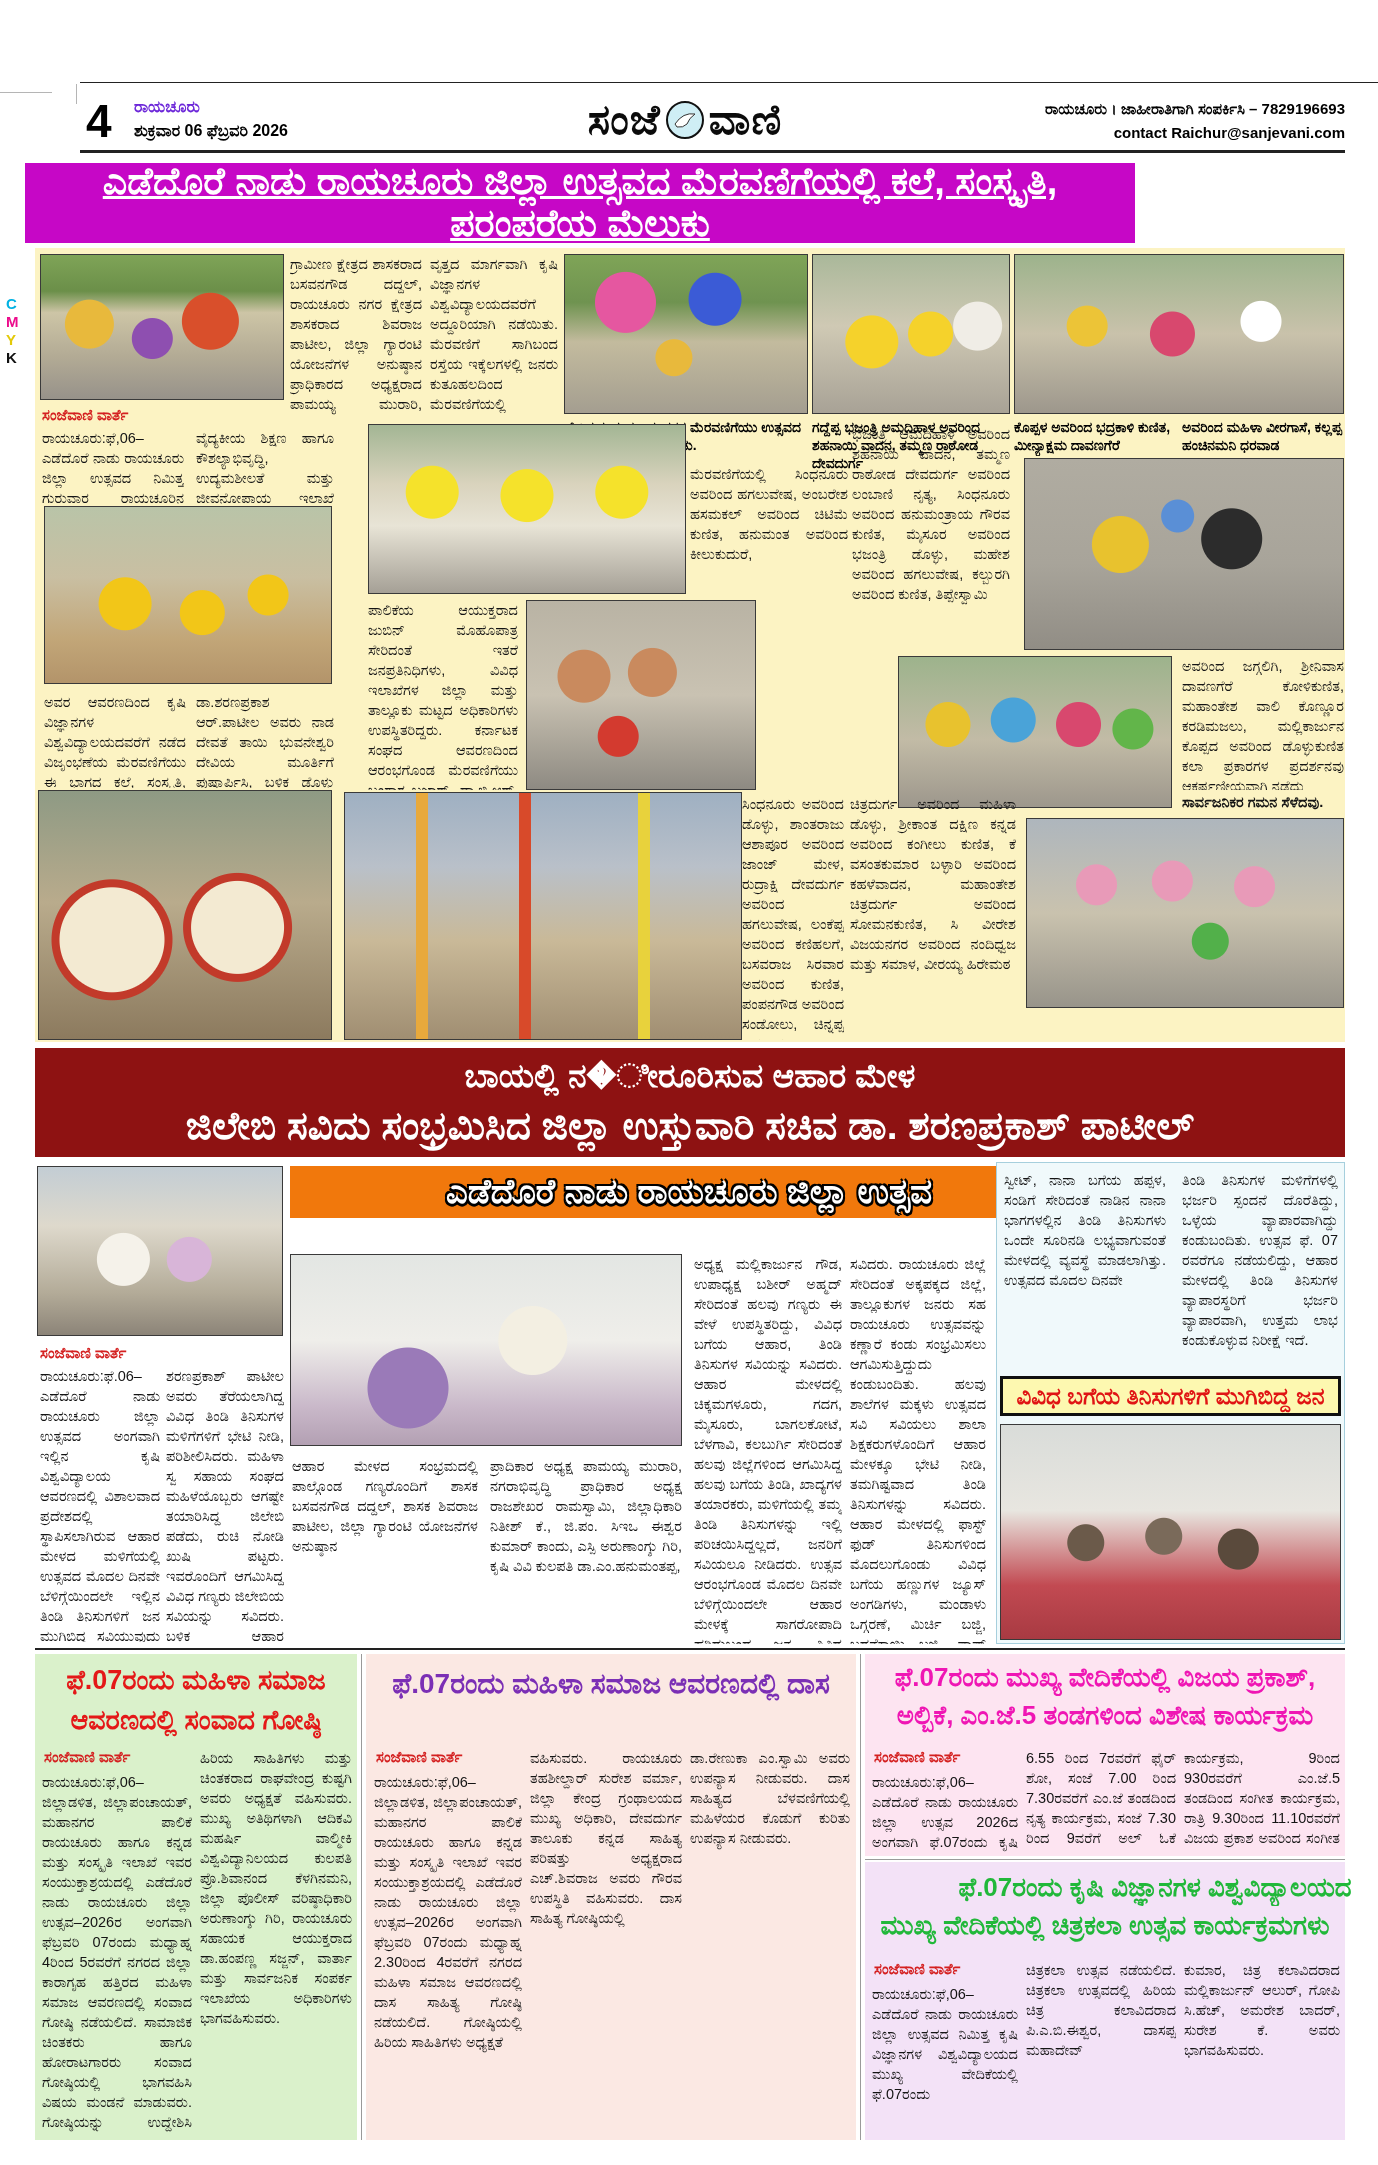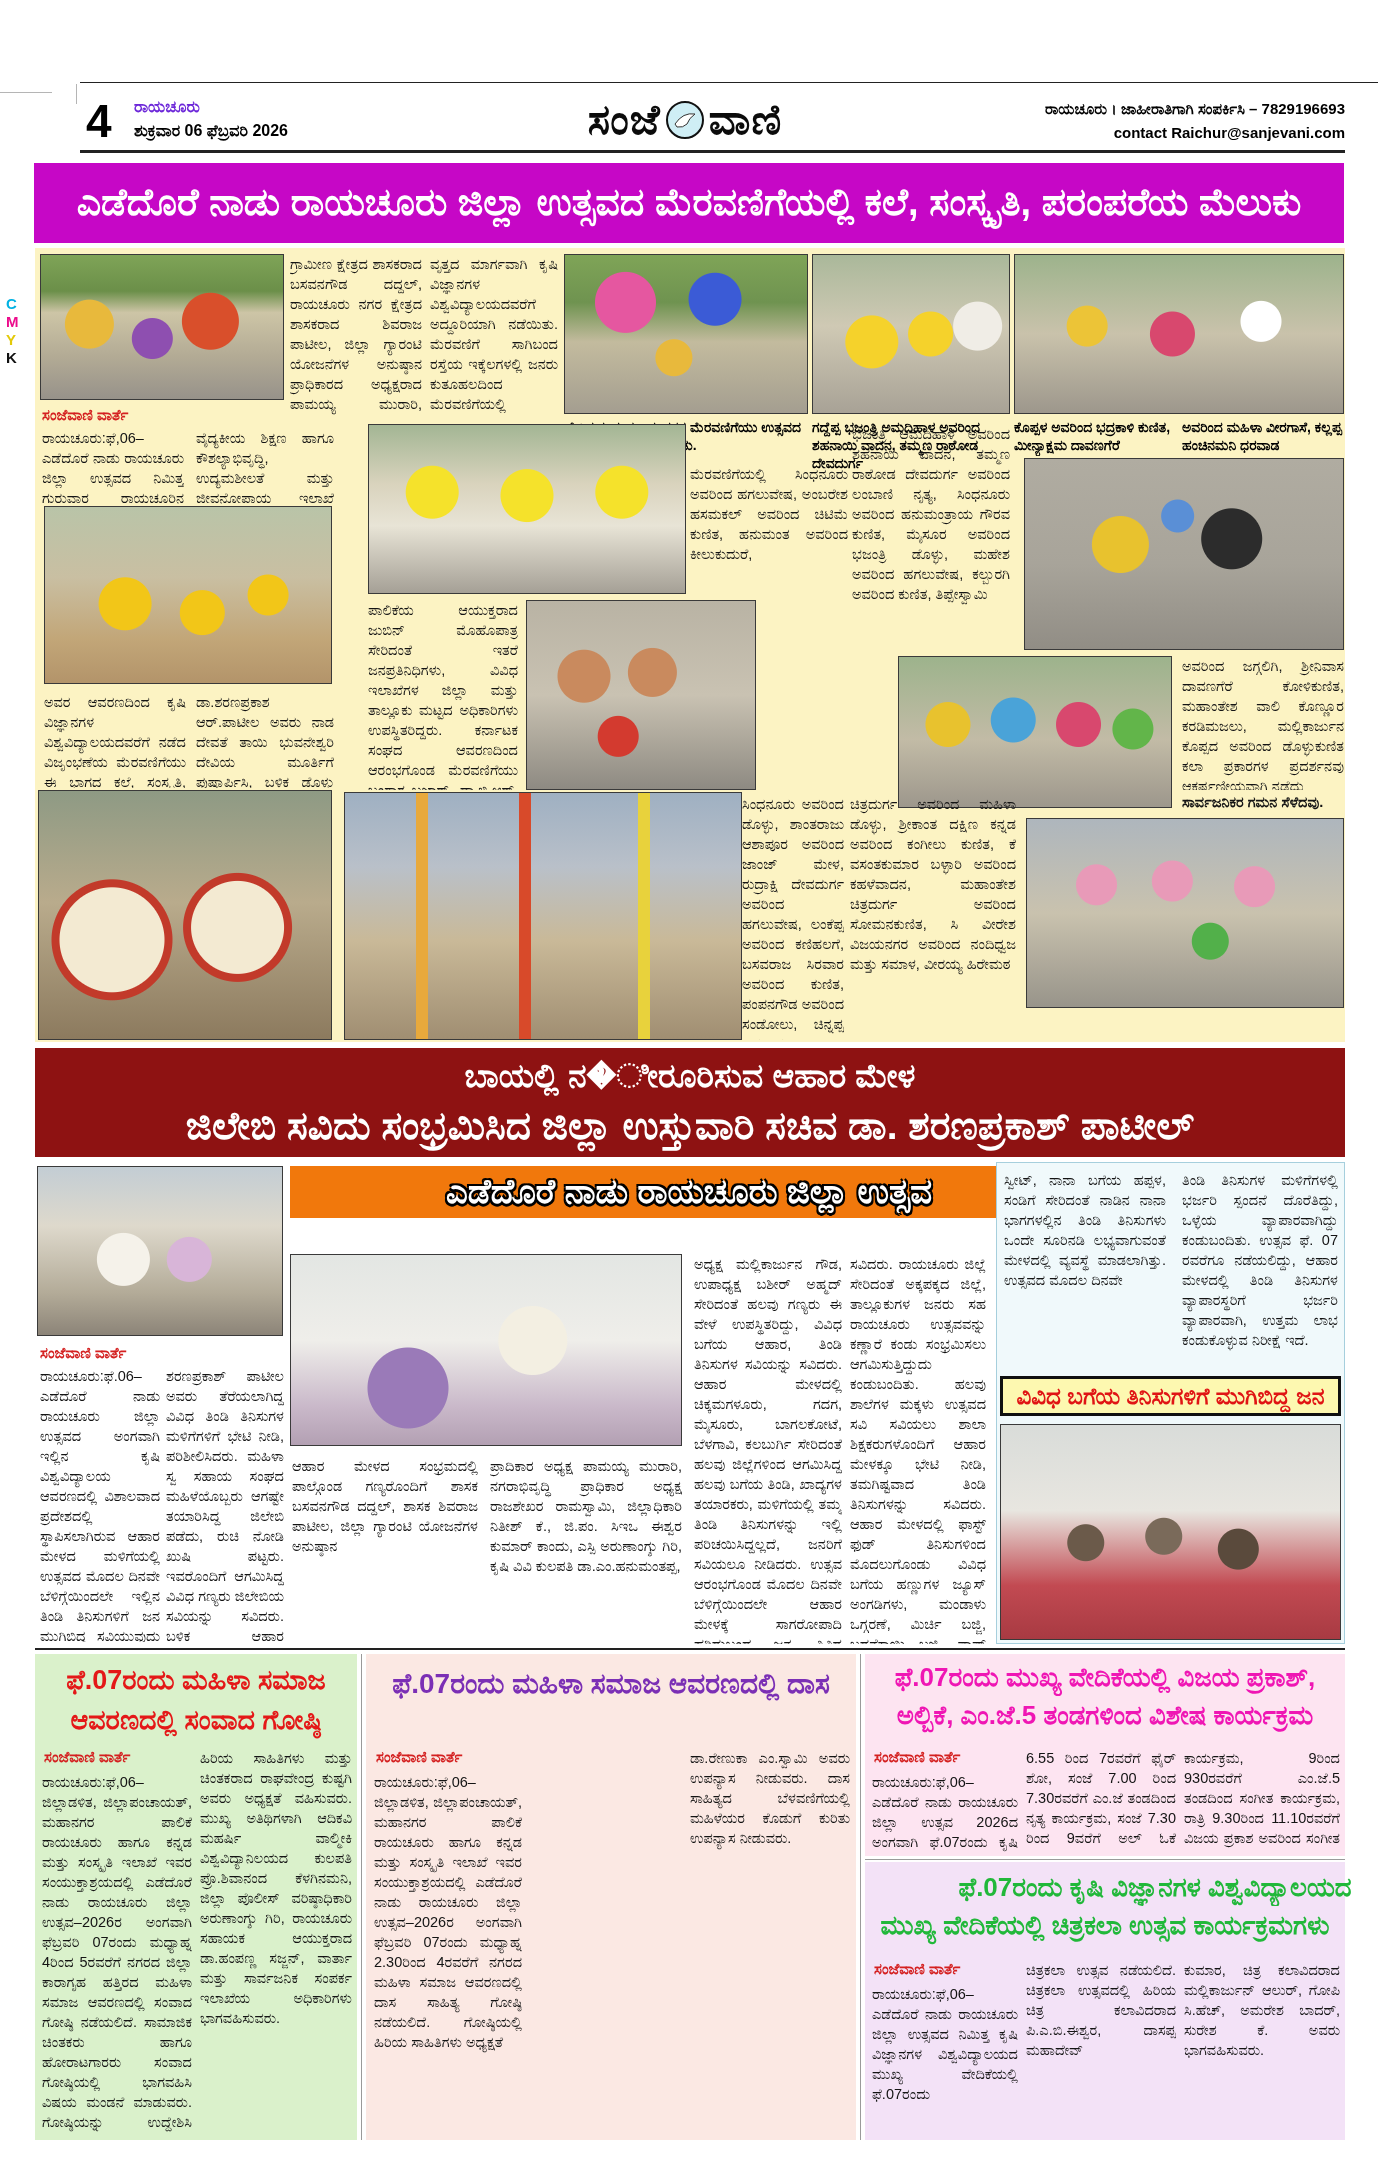--- a/index.html
+++ b/index.html
@@ -86,21 +86,21 @@
         <circle cx="20" cy="20" r="18" fill="#cfeef5" stroke="#111" stroke-width="2"></circle>
         <path d="M10 24 Q18 12 30 14 Q24 18 22 24 Q18 28 12 27 Z" fill="#ffffff" stroke="#333" stroke-width="1"></path>
       </svg>
     </span>
     <span class="mtxt">ವಾಣಿ</span>
   </div>
   <div class="abs contact" style="left:900px;top:100px;width:445px;">ರಾಯಚೂರು । ಜಾಹೀರಾತಿಗಾಗಿ ಸಂಪರ್ಕಿಸಿ – 7829196693</div>
   <div class="abs contact" style="left:900px;top:124px;width:445px;font-weight:bold;">contact Raichur@sanjevani.com</div>
   <div class="abs rule" style="left:80px;top:150px;width:1265px;height:3px;"></div>
 
-  <div class="abs banner-magenta center" style="left:34px;top:163px;width:1310px;height:80px;">
+  <div class="abs banner-magenta center" style="left:25px;top:163px;width:1110px;height:80px;text-decoration:underline;">
     <span>ಎಡೆದೊರೆ ನಾಡು ರಾಯಚೂರು ಜಿಲ್ಲಾ ಉತ್ಸವದ ಮೆರವಣಿಗೆಯಲ್ಲಿ ಕಲೆ, ಸಂಸ್ಕೃತಿ, ಪರಂಪರೆಯ ಮೆಲುಕು</span>
   </div>
 
   <div class="abs sect-yellow" style="left:35px;top:248px;width:1310px;height:794px;"></div>
 
   <div class="abs photo ph1" style="left:40px;top:254px;width:244px;height:146px;"></div>
   <div class="abs byline" style="left:42px;top:406px;">ಸಂಜೆವಾಣಿ ವಾರ್ತೆ</div>
   <div class="abs txt" style="left:42px;top:428px;width:142px;height:76px;">ರಾಯಚೂರು:ಫೆ,06–ಎಡೆದೊರೆ ನಾಡು ರಾಯಚೂರು ಜಿಲ್ಲಾ ಉತ್ಸವದ ನಿಮಿತ್ತ ಗುರುವಾರ ರಾಯಚೂರಿನ ಕರ್ನಾಟಕ ಸಂಘದ</div>
   <div class="abs txt" style="left:196px;top:428px;width:138px;height:76px;">ವೈದ್ಯಕೀಯ ಶಿಕ್ಷಣ ಹಾಗೂ ಕೌಶಲ್ಯಾಭಿವೃದ್ಧಿ, ಉದ್ಯಮಶೀಲತೆ ಮತ್ತು ಜೀವನೋಪಾಯ ಇಲಾಖೆ ಸಚಿವರು ಹಾಗೂ ರಾಯಚೂರು ಜಿಲ್ಲಾ ಉಸ್ತುವಾರಿ ಸಚಿವರಾದ</div>
   <div class="abs photo ph2" style="left:44px;top:506px;width:288px;height:178px;"></div>
@@ -166,20 +166,21 @@
   <div class="abs art-h h-red" style="left:40px;top:1700px;width:312px;height:40px;">ಆವರಣದಲ್ಲಿ ಸಂವಾದ ಗೋಷ್ಠಿ</div>
   <div class="abs byline" style="left:44px;top:1748px;">ಸಂಜೆವಾಣಿ ವಾರ್ತೆ</div>
   <div class="abs txt" style="left:42px;top:1772px;width:150px;height:362px;">ರಾಯಚೂರು:ಫೆ,06–ಜಿಲ್ಲಾಡಳಿತ, ಜಿಲ್ಲಾಪಂಚಾಯತ್, ಮಹಾನಗರ ಪಾಲಿಕೆ ರಾಯಚೂರು ಹಾಗೂ ಕನ್ನಡ ಮತ್ತು ಸಂಸ್ಕೃತಿ ಇಲಾಖೆ ಇವರ ಸಂಯುಕ್ತಾಶ್ರಯದಲ್ಲಿ ಎಡೆದೊರೆ ನಾಡು ರಾಯಚೂರು ಜಿಲ್ಲಾ ಉತ್ಸವ–2026ರ ಅಂಗವಾಗಿ ಫೆಬ್ರವರಿ 07ರಂದು ಮಧ್ಯಾಹ್ನ 4ರಿಂದ 5ರವರೆಗೆ ನಗರದ ಜಿಲ್ಲಾ ಕಾರಾಗೃಹ ಹತ್ತಿರದ ಮಹಿಳಾ ಸಮಾಜ ಆವರಣದಲ್ಲಿ ಸಂವಾದ ಗೋಷ್ಠಿ ನಡೆಯಲಿದೆ. ಸಾಮಾಜಿಕ ಚಿಂತಕರು ಹಾಗೂ ಹೋರಾಟಗಾರರು ಸಂವಾದ ಗೋಷ್ಠಿಯಲ್ಲಿ ಭಾಗವಹಿಸಿ ವಿಷಯ ಮಂಡನೆ ಮಾಡುವರು. ಗೋಷ್ಠಿಯನ್ನು ಉದ್ದೇಶಿಸಿ ಪ್ರಾಜ್ಞರು ಉಪನ್ಯಾಸ ನೀಡುವರು.</div>
   <div class="abs txt" style="left:200px;top:1748px;width:152px;height:386px;">ಹಿರಿಯ ಸಾಹಿತಿಗಳು ಮತ್ತು ಚಿಂತಕರಾದ ರಾಘವೇಂದ್ರ ಕುಷ್ಟಗಿ ಅವರು ಅಧ್ಯಕ್ಷತೆ ವಹಿಸುವರು. ಮುಖ್ಯ ಅತಿಥಿಗಳಾಗಿ ಆದಿಕವಿ ಮಹರ್ಷಿ ವಾಲ್ಮೀಕಿ ವಿಶ್ವವಿದ್ಯಾನಿಲಯದ ಕುಲಪತಿ ಪ್ರೊ.ಶಿವಾನಂದ ಕೆಳಗಿನಮನಿ, ಜಿಲ್ಲಾ ಪೊಲೀಸ್ ವರಿಷ್ಠಾಧಿಕಾರಿ ಅರುಣಾಂಗ್ಶು ಗಿರಿ, ರಾಯಚೂರು ಸಹಾಯಕ ಆಯುಕ್ತರಾದ ಡಾ.ಹಂಪಣ್ಣ ಸಜ್ಜನ್, ವಾರ್ತಾ ಮತ್ತು ಸಾರ್ವಜನಿಕ ಸಂಪರ್ಕ ಇಲಾಖೆಯ ಅಧಿಕಾರಿಗಳು ಭಾಗವಹಿಸುವರು.</div>
   <div class="abs vr" style="left:361px;top:1654px;width:1px;height:486px;"></div>
 
   <div class="abs bg-a2" style="left:366px;top:1654px;width:490px;height:486px;"></div>
   <div class="abs art-h h-violet" style="left:370px;top:1662px;width:482px;height:44px;">ಫೆ.07ರಂದು ಮಹಿಳಾ ಸಮಾಜ ಆವರಣದಲ್ಲಿ ದಾಸ ಸಾಹಿತ್ಯ ಗೋಷ್ಠಿ</div>
   <div class="abs byline" style="left:376px;top:1748px;">ಸಂಜೆವಾಣಿ ವಾರ್ತೆ</div>
   <div class="abs txt" style="left:374px;top:1772px;width:148px;height:362px;">ರಾಯಚೂರು:ಫೆ,06–ಜಿಲ್ಲಾಡಳಿತ, ಜಿಲ್ಲಾಪಂಚಾಯತ್, ಮಹಾನಗರ ಪಾಲಿಕೆ ರಾಯಚೂರು ಹಾಗೂ ಕನ್ನಡ ಮತ್ತು ಸಂಸ್ಕೃತಿ ಇಲಾಖೆ ಇವರ ಸಂಯುಕ್ತಾಶ್ರಯದಲ್ಲಿ ಎಡೆದೊರೆ ನಾಡು ರಾಯಚೂರು ಜಿಲ್ಲಾ ಉತ್ಸವ–2026ರ ಅಂಗವಾಗಿ ಫೆಬ್ರವರಿ 07ರಂದು ಮಧ್ಯಾಹ್ನ 2.30ರಿಂದ 4ರವರೆಗೆ ನಗರದ ಮಹಿಳಾ ಸಮಾಜ ಆವರಣದಲ್ಲಿ ದಾಸ ಸಾಹಿತ್ಯ ಗೋಷ್ಠಿ ನಡೆಯಲಿದೆ. ಗೋಷ್ಠಿಯಲ್ಲಿ ಹಿರಿಯ ಸಾಹಿತಿಗಳು ಅಧ್ಯಕ್ಷತೆ</div>
+  <div class="abs txt" style="left:530px;top:1748px;width:152px;height:386px;">ವಹಿಸುವರು. ರಾಯಚೂರು ತಹಶೀಲ್ದಾರ್ ಸುರೇಶ ವರ್ಮಾ, ಜಿಲ್ಲಾ ಕೇಂದ್ರ ಗ್ರಂಥಾಲಯದ ಮುಖ್ಯ ಅಧಿಕಾರಿ, ದೇವದುರ್ಗ ತಾಲೂಕು ಕನ್ನಡ ಸಾಹಿತ್ಯ ಪರಿಷತ್ತು ಅಧ್ಯಕ್ಷರಾದ ಎಚ್.ಶಿವರಾಜ ಅವರು ಗೌರವ ಉಪಸ್ಥಿತಿ ವಹಿಸುವರು. ದಾಸ ಸಾಹಿತ್ಯ ಗೋಷ್ಠಿಯಲ್ಲಿ</div>
   <div class="abs txt" style="left:690px;top:1748px;width:160px;height:386px;">ಡಾ.ರೇಣುಕಾ ಎಂ.ಸ್ವಾಮಿ ಅವರು ಉಪನ್ಯಾಸ ನೀಡುವರು. ದಾಸ ಸಾಹಿತ್ಯದ ಬೆಳವಣಿಗೆಯಲ್ಲಿ ಮಹಿಳೆಯರ ಕೊಡುಗೆ ಕುರಿತು ಉಪನ್ಯಾಸ ನೀಡುವರು.</div>
   <div class="abs vr" style="left:860px;top:1654px;width:1px;height:486px;"></div>
 
   <div class="abs bg-a3" style="left:865px;top:1654px;width:480px;height:202px;"></div>
   <div class="abs art-h h-pink" style="left:870px;top:1658px;width:470px;height:38px;">ಫೆ.07ರಂದು ಮುಖ್ಯ ವೇದಿಕೆಯಲ್ಲಿ ವಿಜಯ ಪ್ರಕಾಶ್,</div>
   <div class="abs art-h h-pink" style="left:870px;top:1696px;width:470px;height:42px;">ಅಲ್ಬಿಕೆ, ಎಂ.ಜೆ.5 ತಂಡಗಳಿಂದ ವಿಶೇಷ ಕಾರ್ಯಕ್ರಮ</div>
   <div class="abs byline" style="left:874px;top:1748px;">ಸಂಜೆವಾಣಿ ವಾರ್ತೆ</div>
   <div class="abs txt" style="left:872px;top:1772px;width:146px;height:80px;">ರಾಯಚೂರು:ಫೆ,06–ಎಡೆದೊರೆ ನಾಡು ರಾಯಚೂರು ಜಿಲ್ಲಾ ಉತ್ಸವ 2026ದ ಅಂಗವಾಗಿ ಫೆ.07ರಂದು ಕೃಷಿ ವಿಜ್ಞಾನಗಳ ವಿಶ್ವವಿದ್ಯಾಲಯದ ಮುಖ್ಯ ವೇದಿಕೆಯಲ್ಲಿ ಸಂಜೆ</div>
   <div class="abs txt" style="left:1026px;top:1748px;width:150px;height:104px;">6.55 ರಿಂದ 7ರವರೆಗೆ ಫೈರ್ ಶೋ, ಸಂಜೆ 7.00 ರಿಂದ 7.30ರವರೆಗೆ ಎಂ.ಜೆ ತಂಡದಿಂದ ನೃತ್ಯ ಕಾರ್ಯಕ್ರಮ, ಸಂಜೆ 7.30 ರಿಂದ 9ವರೆಗೆ ಅಲ್ ಓಕೆ ತಂಡದವರಿಂದ ಸಂಗೀತ</div>
   <div class="abs txt" style="left:1184px;top:1748px;width:156px;height:104px;">ಕಾರ್ಯಕ್ರಮ, 9ರಿಂದ 930ರವರೆಗೆ ಎಂ.ಜೆ.5 ತಂಡದಿಂದ ಸಂಗೀತ ಕಾರ್ಯಕ್ರಮ, ರಾತ್ರಿ 9.30ರಿಂದ 11.10ರವರೆಗೆ ವಿಜಯ ಪ್ರಕಾಶ ಅವರಿಂದ ಸಂಗೀತ ಕಾರ್ಯಕ್ರಮ ನಡೆಯಲಿವೆ.</div>

